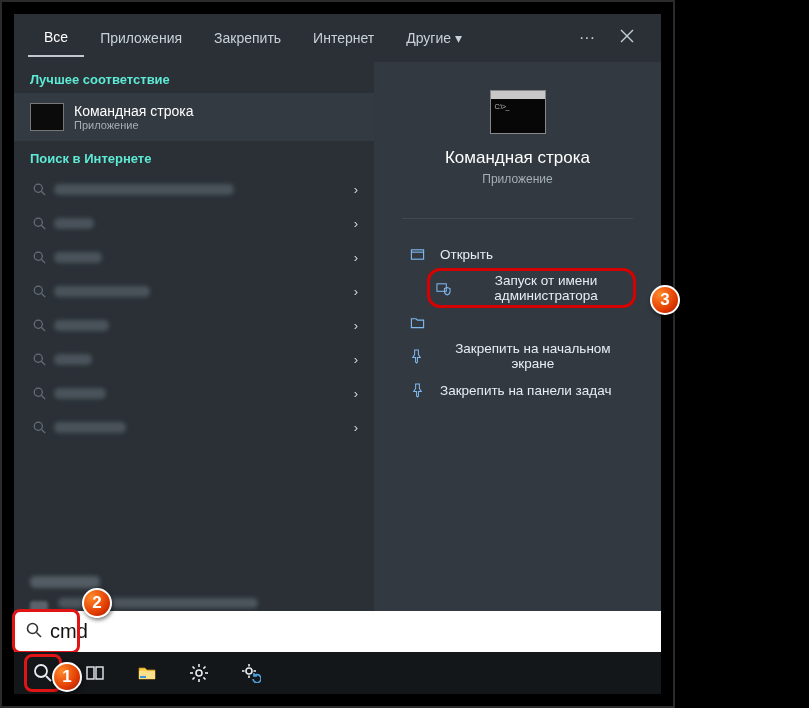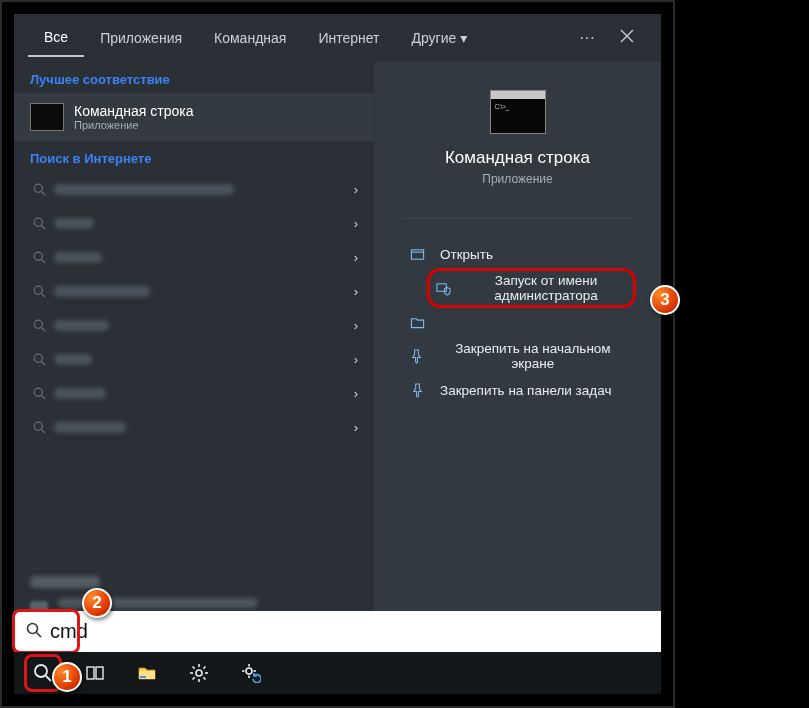--- a/index.html
+++ b/index.html
@@ -7,21 +7,21 @@
   .frame { width: 675px; height: 708px; background: #000; position: relative; border: 2px solid #2b2b2b; }
   .panel { position: absolute; left: 12px; top: 12px; right: 12px; bottom: 70px; background: #2a3036; display: flex; flex-direction: column; }
   .topbar { height: 48px; display: flex; align-items: center; padding: 0 14px; color: #d7dee5; font-size: 14px; }
   .tab { padding: 10px 16px; cursor: pointer; color: #c9d1d8; }
   .tab.active { border-bottom: 2px solid #bfc7cf; color: #fff; }
   .topbar-spacer { flex: 1; }
   .dots, .close { width: 40px; text-align: center; font-size: 16px; color: #c9d1d8; cursor: pointer; }
   .close svg { width: 14px; height: 14px; }
   .body { display: flex; flex: 1; min-height: 0; }
   .left { width: 360px; display: flex; flex-direction: column; color: #dfe5eb; overflow: hidden; }
-  .section-h { font-size: 13px; font-weight: 600; color: #3b82f6; padding: 10px 16px 6px; }
+  .section-h { font-size: 13px; font-weight: 600; color: #5eead4; padding: 10px 16px 6px; }
   .best { display: flex; align-items: center; gap: 10px; padding: 10px 16px; background: #333a41; }
   .best-icon { width: 34px; height: 28px; background: #0b0b0b; border: 1px solid #777; }
   .best-title { font-size: 14px; color: #fff; }
   .best-sub { font-size: 11px; color: #a5afb8; }
   .web-list { flex: 1; padding: 0 8px 8px; overflow: hidden; }
   .web-item { display: flex; align-items: center; height: 34px; padding: 0 8px; color: #9aa3ac; position: relative; }
   .web-item .sicon { width: 18px; display: flex; justify-content: center; }
   .web-item .sicon svg { width: 13px; height: 13px; opacity: .55; }
   .web-item .bar { height: 11px; border-radius: 5px; background: #4a535b; filter: blur(2px); margin-left: 6px; }
   .web-item .chev { position: absolute; right: 8px; color: #cfd7de; font-size: 13px; }
@@ -55,21 +55,21 @@
   .marker { position: absolute; width: 30px; height: 30px; border-radius: 50%; background: radial-gradient(circle at 30% 28%, #ff8a2a, #e23b02 62%, #9b1800); border: 2px solid #fff; color: #fff; font-weight: 800; font-size: 17px; display: flex; align-items: center; justify-content: center; box-shadow: 1px 2px 4px rgba(0,0,0,.55); pointer-events: none; }
 </style>
 </head>
 <body>
 
 <div class="frame">
   <div class="panel">
     <div class="topbar">
       <div class="tab active">Все</div>
       <div class="tab">Приложения</div>
-      <div class="tab">Командная</div>
+      <div class="tab">Закрепить</div>
       <div class="tab">Интернет</div>
       <div class="tab"><span>Другие</span> <span>▾</span></div>
       <div class="topbar-spacer"></div>
       <div class="dots">···</div>
       <div class="close">
         <svg viewBox="0 0 14 14">
             <path stroke="currentColor" stroke-width="1.4" d="M1 1 L13 13 M13 1 L1 13"></path>
           </svg>
       </div>
     </div>

